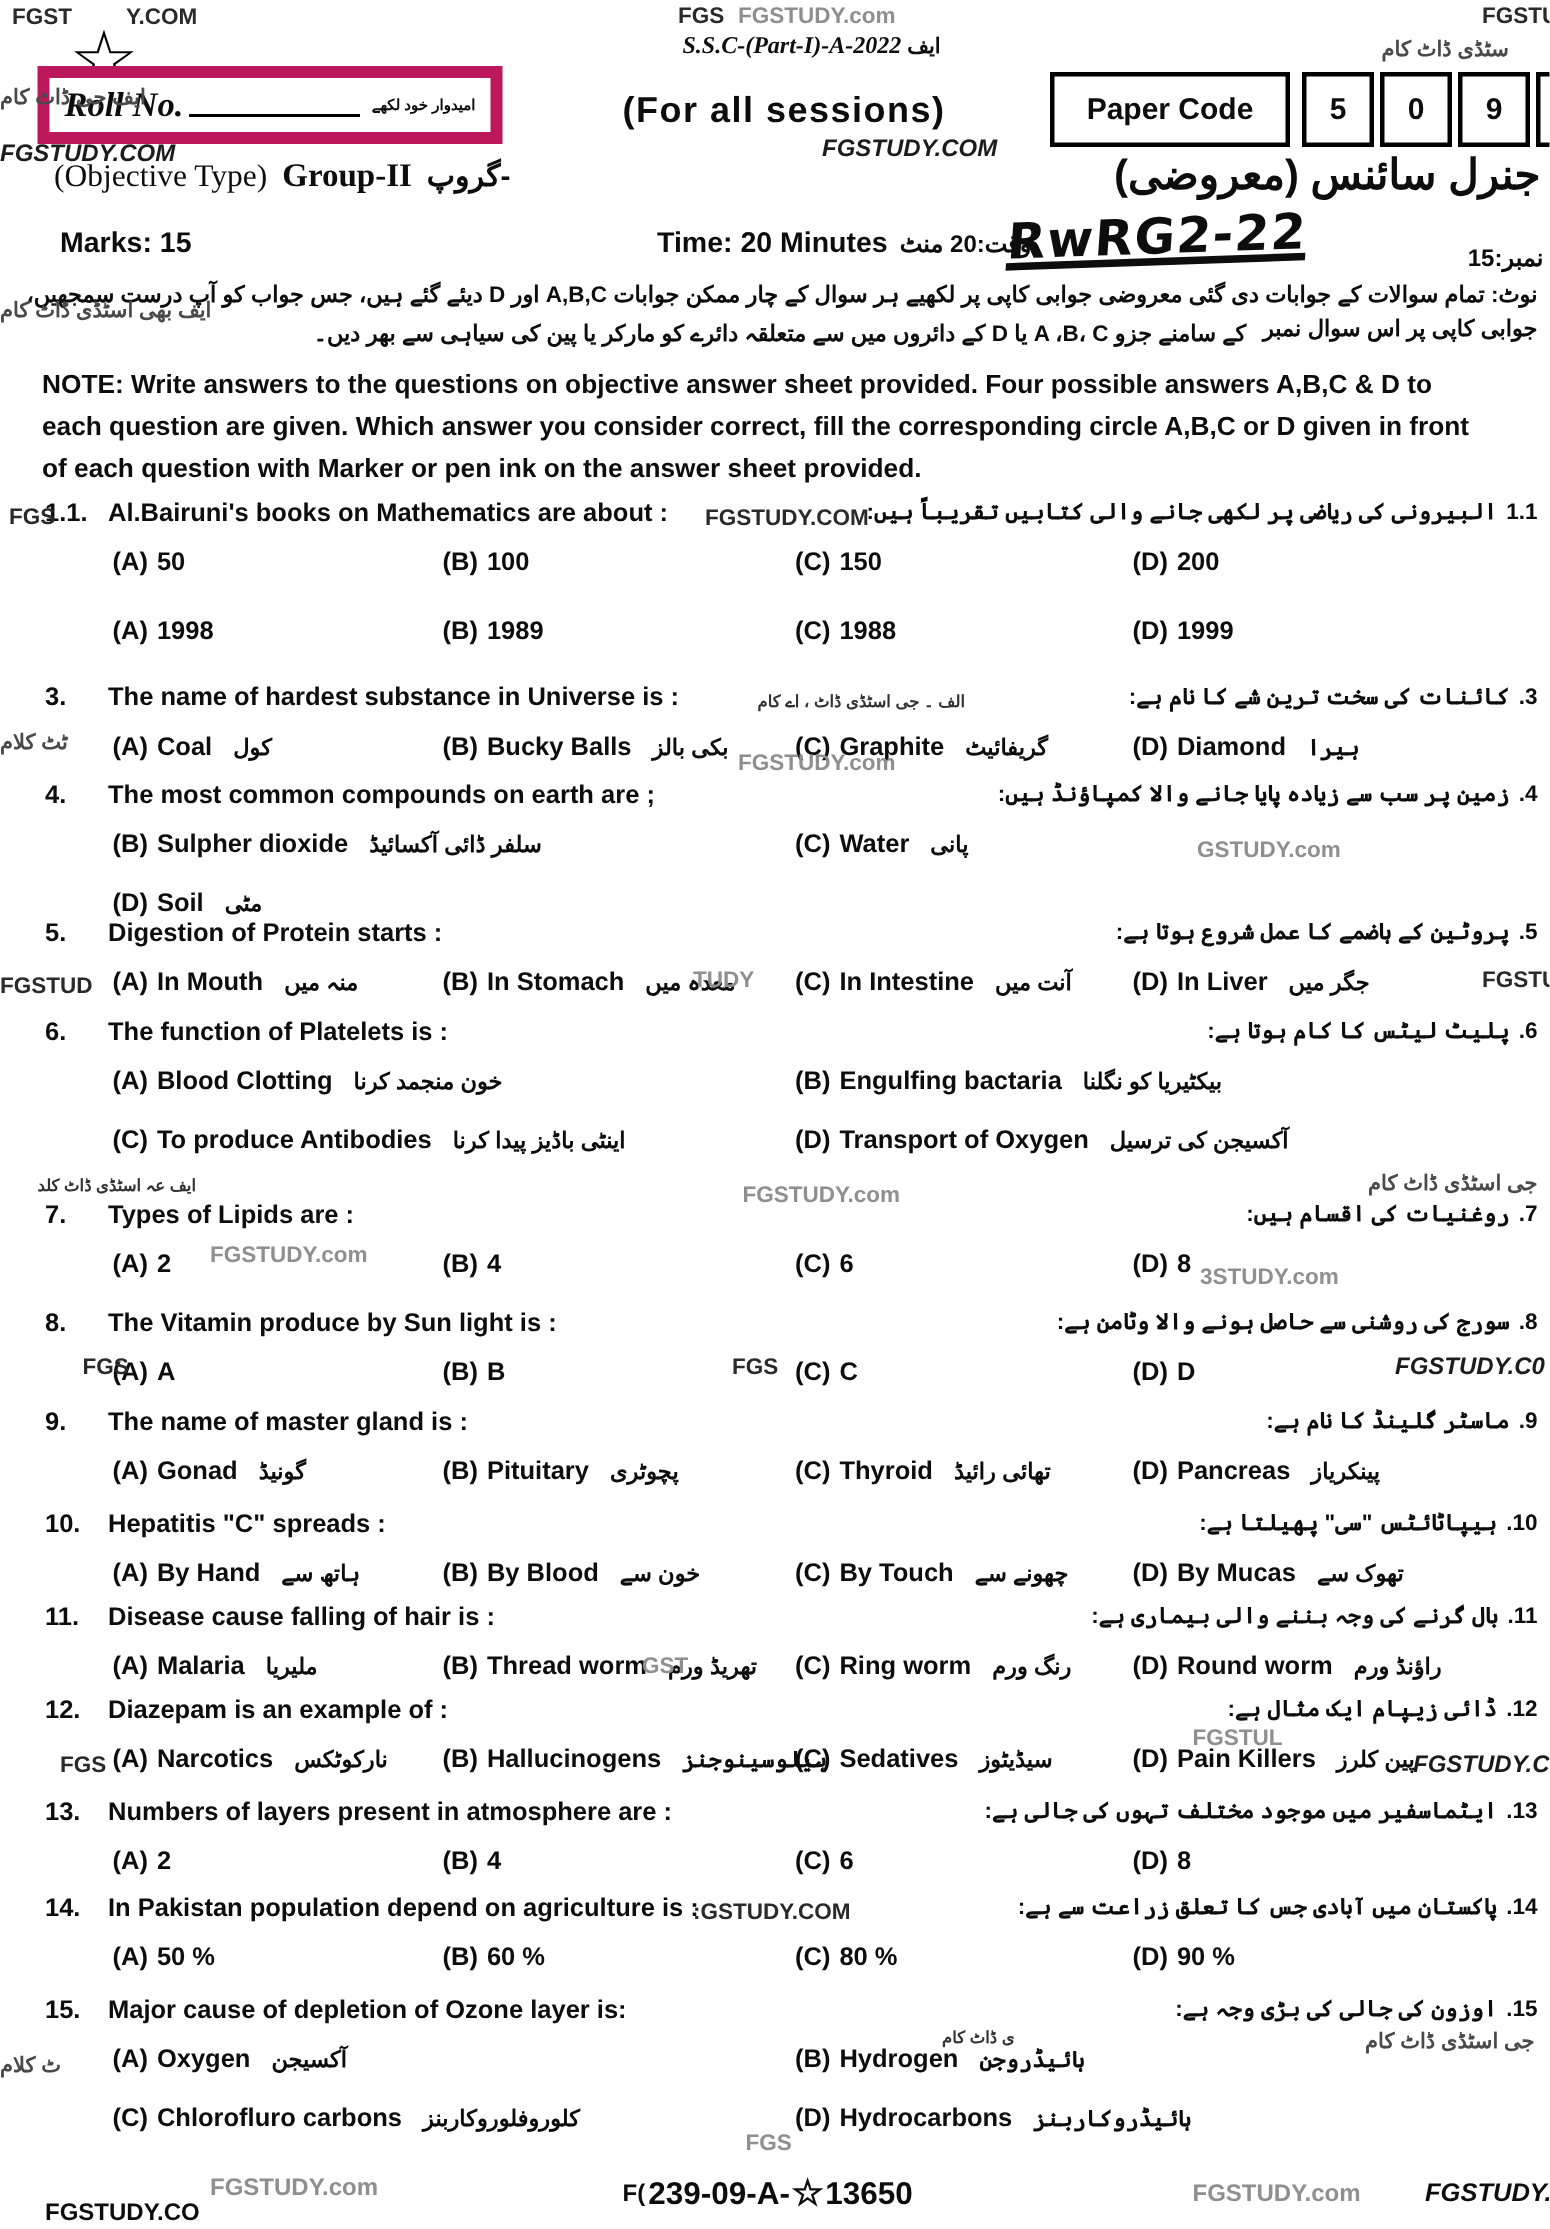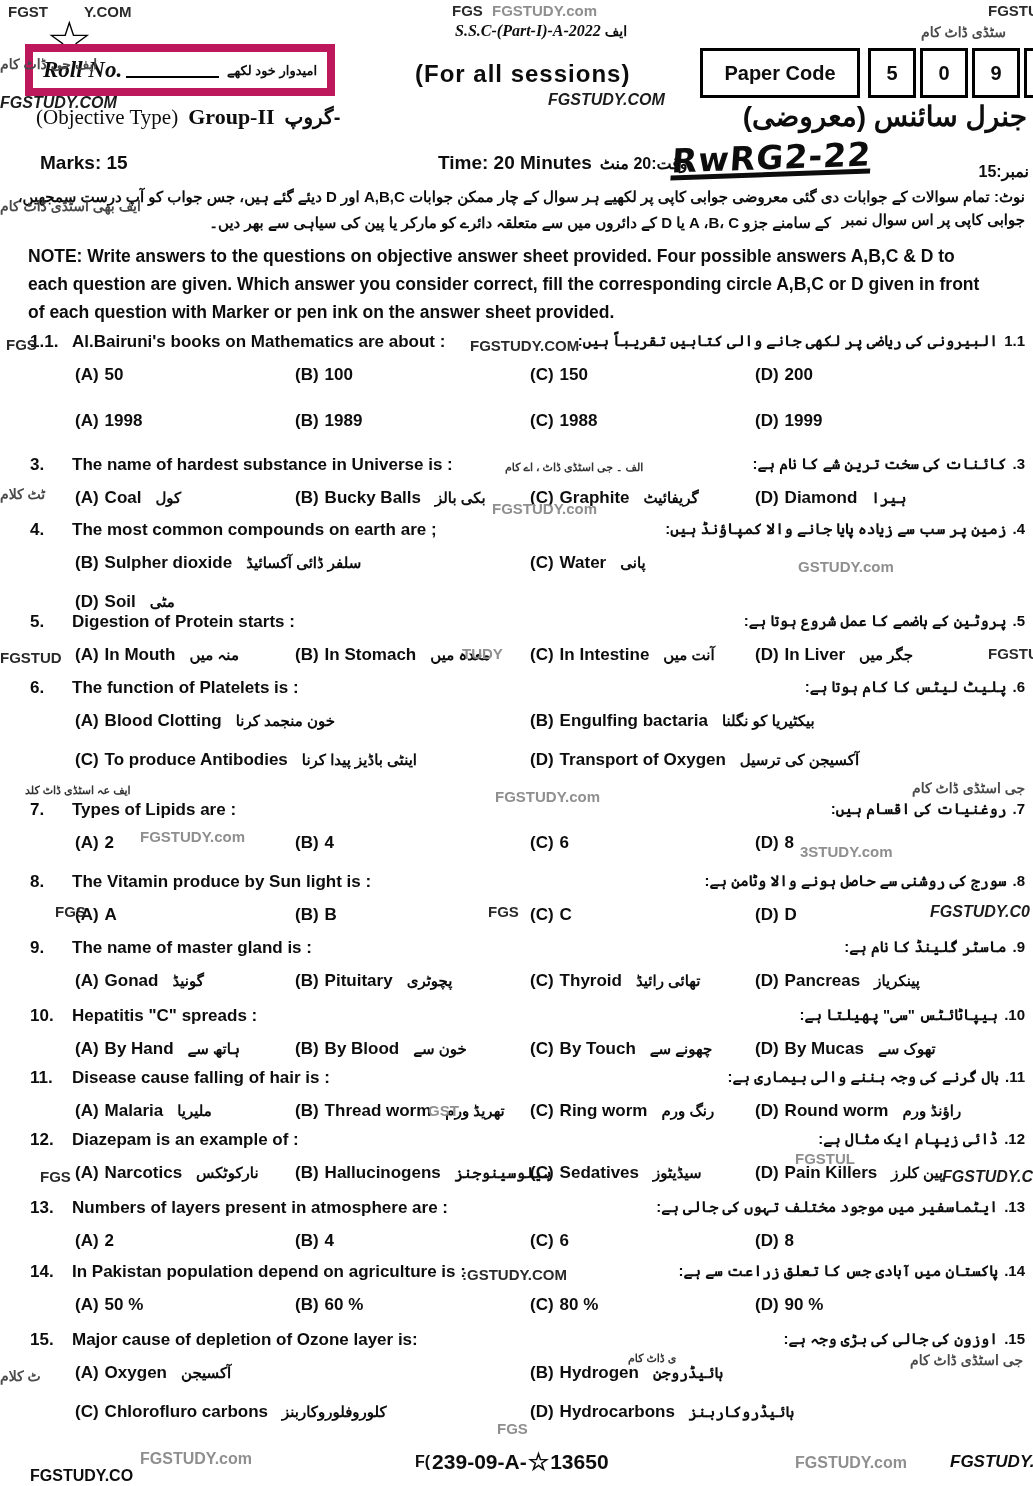--- a/index.html
+++ b/index.html
@@ -15,21 +15,21 @@
   
   .star-big{position:absolute;left:46px;top:14px;font-size:52px;line-height:1;color:#000;}
   .ssc-line{position:absolute;left:455px;top:22px;font-family:"Liberation Serif",serif;
             font-style:italic;font-weight:bold;font-size:16px;}
   .ssc-ur{font-size:14px;font-style:normal;}
   .sessions{position:absolute;left:415px;top:60px;font-size:24px;font-weight:bold;letter-spacing:1px;}
   .rollbox{position:absolute;left:25px;top:44px;width:310px;height:52px;border:8px solid #be185d;
            display:flex;align-items:center;padding:0 10px;box-sizing:border-box;background:#fff;}
   .rollbox .rl{font-family:"Liberation Serif",serif;font-style:italic;font-weight:bold;font-size:23px;white-space:nowrap;}
   .rollbox .rline{flex:1;border-bottom:2px solid #000;height:14px;margin:0 8px 0 4px;}
-  .rollbox .rur{direction:rtl;font-size:13px;font-weight:bold;white-space:nowrap;}
+  .rollbox .rur{direction:rtl;font-size:10px;font-weight:bold;white-space:nowrap;}
   .pcode{position:absolute;left:700px;top:48px;display:flex;height:50px;}
   .pcode .cell{border:3px solid #000;display:flex;align-items:center;justify-content:center;
                font-weight:bold;font-size:20px;box-sizing:border-box;background:#fff;}
   .pcode .lbl{width:160px;margin-right:4px;}
   .pcode .dg{width:48px;margin-left:4px;}
   .title-row{position:absolute;left:36px;top:104px;display:flex;align-items:baseline;gap:10px;white-space:nowrap;}
   .title-main{font-family:"Liberation Serif",serif;font-weight:bold;font-size:38px;letter-spacing:1px;}
   .title-sub{font-family:"Liberation Serif",serif;font-size:21px;}
   .title-grp{font-family:"Liberation Serif",serif;font-weight:bold;font-size:22px;}
   .title-grp-ur{font-size:20px;font-weight:bold;}

